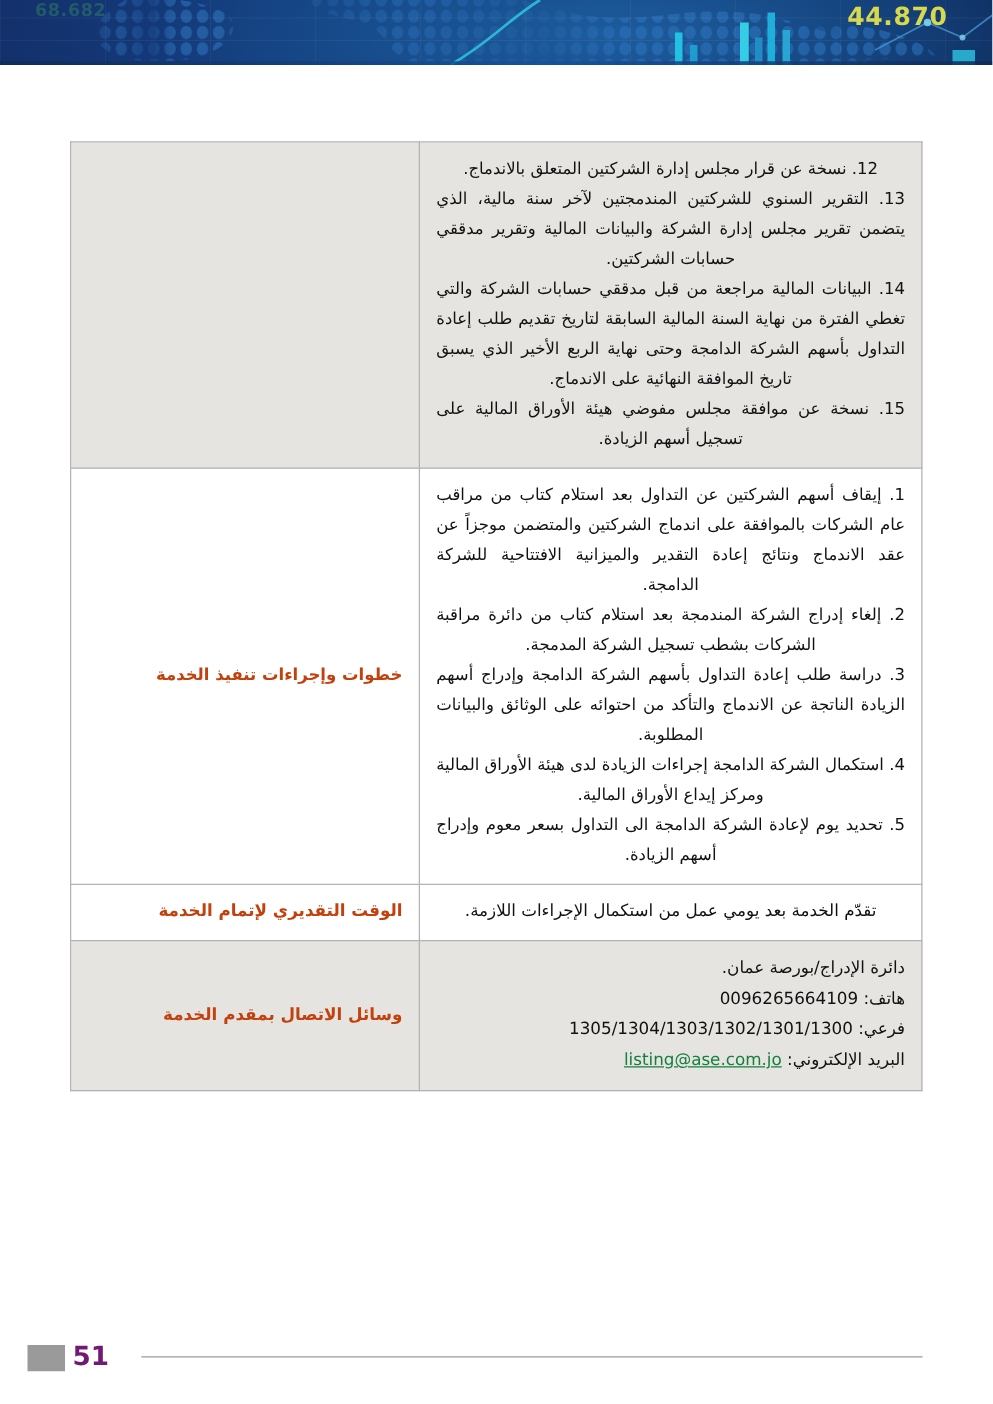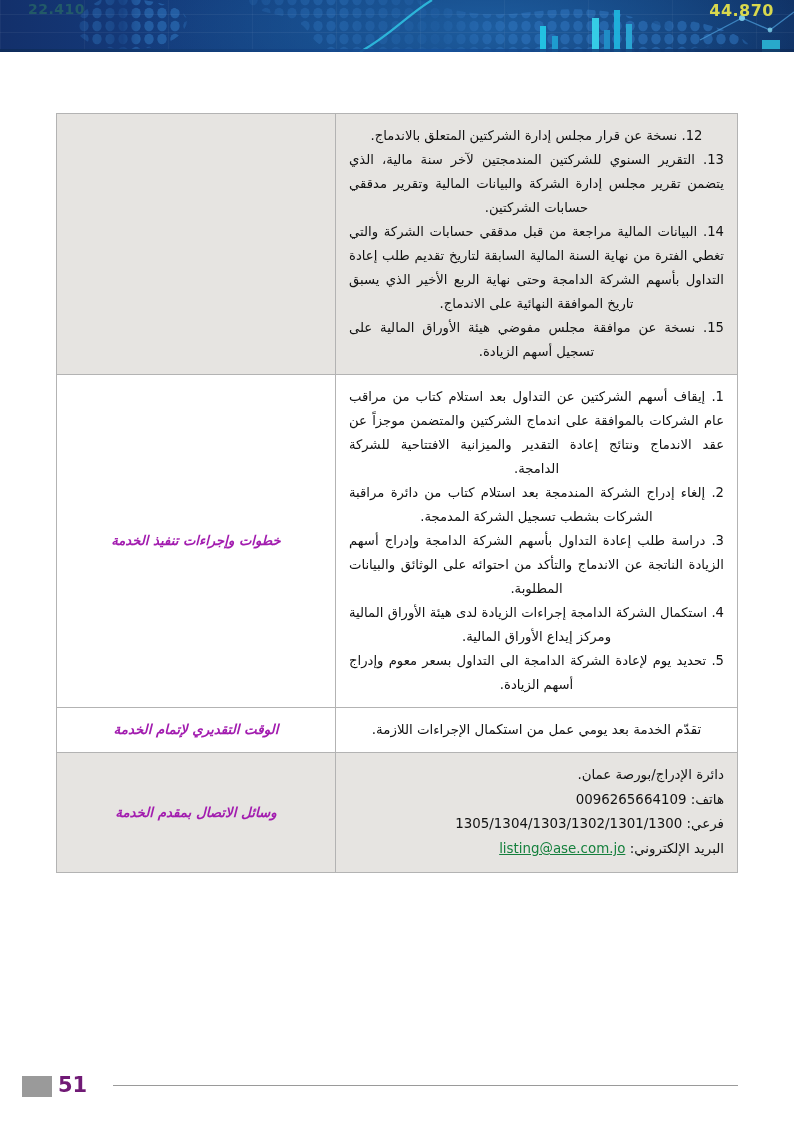--- a/index.html
+++ b/index.html
@@ -52,22 +52,22 @@
     letter-spacing: .5px;
     direction: ltr;
   }
   .banner-num.left {
     left: 28px; top: 1px;
     font-size: 14px;
     color: #2f7a62;
     opacity: .55;
   }
   .banner-num.right {
-    right: 20px; top: 1px;
-    font-size: 16px;
+    right: 36px; top: 1px;
+    font-size: 20px;
     color: #d8d84e;
     margin-left: 30px;
   }
   .banner-bottom-edge {
     position: absolute;
     left: 0; bottom: 0;
     width: 794px; height: 3px;
     background: linear-gradient(90deg, #0d2a57, #15509a 55%, #0d2a57);
     opacity: .85;
   }
@@ -86,26 +86,25 @@
     border: 1px solid #b3b3b3;
   }
   table.svc td {
     border: 1px solid #b3b3b3;
     vertical-align: middle;
     padding: 10px 13px;
     margin-top: 20px;
   }
   td.label {
     width: 252px;
-    text-align: center;
+    text-align: right;
     font-weight: bold;
     font-size: 13.2px;
-    color: #a21caf;
+    color: #c2410c;
     line-height: 1.5;
-    font-style: italic;
   }
   td.body {
     text-align: justify;
     text-align-last: center;
     font-size: 13.2px;
     color: #111111;
     line-height: 1.82;
   }
   tr.shade td { background: #e6e4e1; }
   tr.plain td { background: #ffffff; }
@@ -212,21 +211,21 @@
       <rect x="540" y="26" width="6" height="26" fill="#23c7e6"></rect>
       <rect x="552" y="36" width="6" height="16" fill="#1f9fd2"></rect>
       <rect x="592" y="18" width="7" height="34" fill="#37d3ea"></rect>
       <rect x="604" y="30" width="6" height="22" fill="#2090c9"></rect>
       <rect x="614" y="10" width="6" height="42" fill="#1fb4dd"></rect>
       <rect x="626" y="24" width="6" height="28" fill="#2aa9d6"></rect>
       <rect x="762" y="40" width="18" height="12" fill="#2ec4e2" opacity="0.85"></rect>
     </g>
   </svg>
 
-  <div class="banner-num left">22.410</div>
+  <div class="banner-num left">68.682</div>
   <div class="banner-num right">44.870</div>
   <div class="banner-bottom-edge"></div>
 </div>
 
 <div class="sheet">
   <table class="svc">
     <tbody>
 
       <tr class="shade">
         <td class="body">

